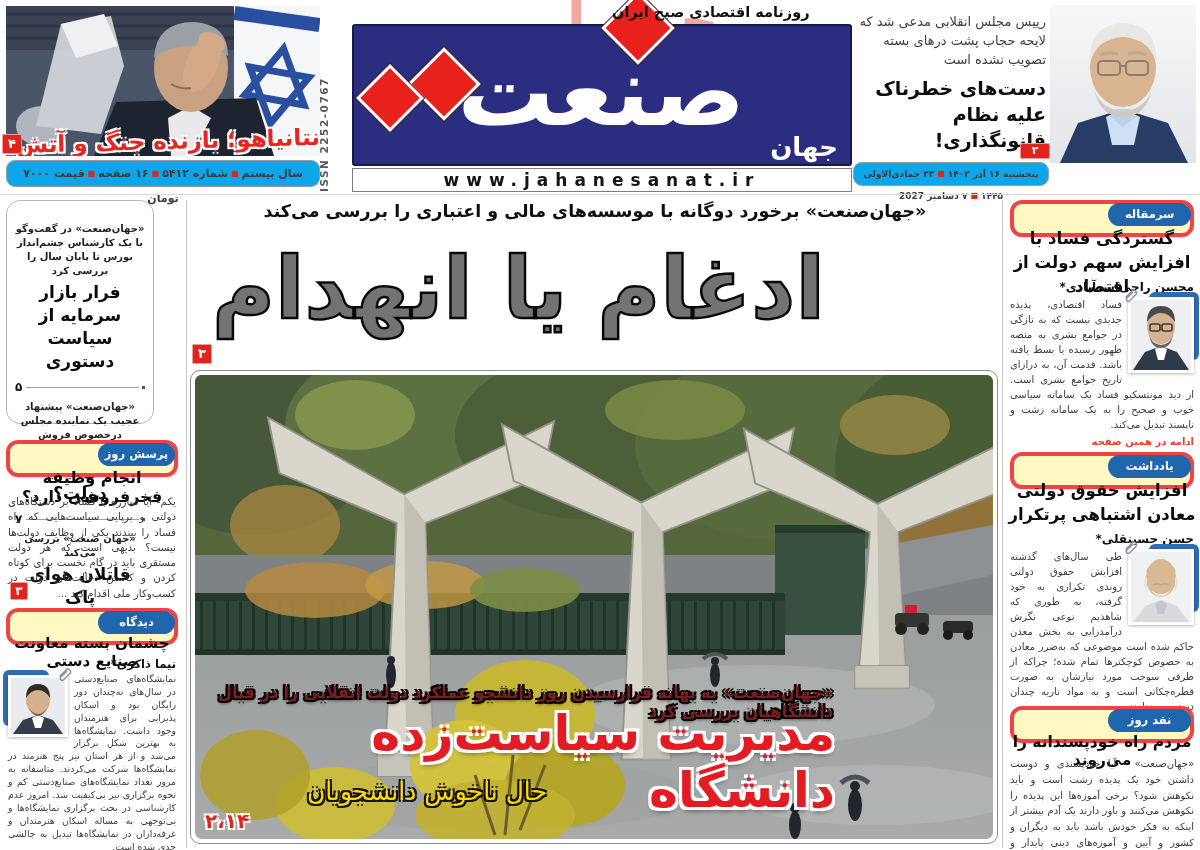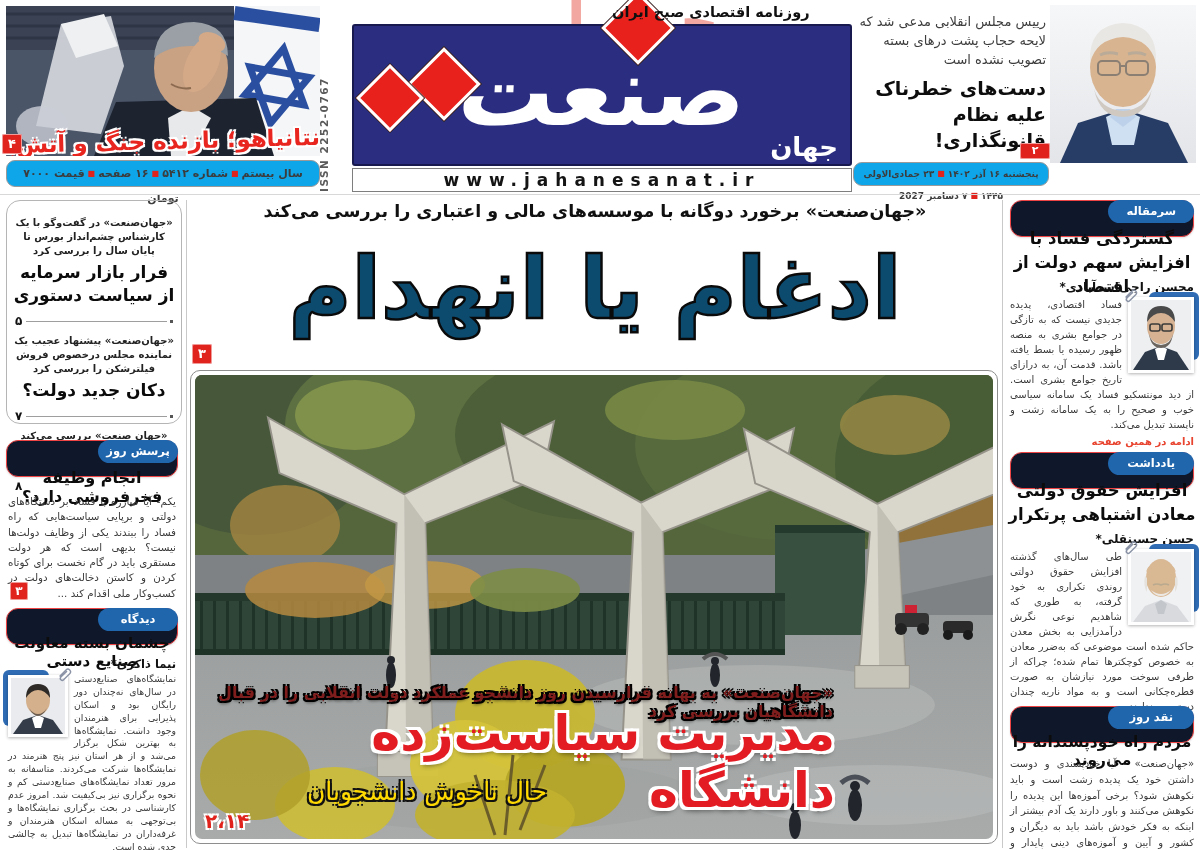--- a/index.html
+++ b/index.html
@@ -66,22 +66,22 @@
   .photo-tr { left:1050px; top:5px; width:146px; height:158px; overflow:hidden; background:#f0f1f3; }
   .hrule { left:0; top:194px; width:1200px; height:1px; background:#d8d8d8; }
 
   
   .vline { width:1px; background:#c9c9c9; top:200px; height:648px; }
   .vl-l { left:186px; } .vl-r { left:1002px; }
 
   
   .lead-kicker { left:205px; top:201px; width:780px; text-align:center; font-size:17.5px; font-weight:bold; color:#101010; }
   .lead-head {
-    left:195px; top:222px; width:800px; height:140px; text-align:center;
-    font-size:86px; font-weight:bold; color:#0c4a6e; line-height:132px;
+    left:212px; top:222px; width:800px; height:140px; text-align:left;
+    font-size:86px; font-weight:bold; color:#737373; line-height:132px;
     -webkit-text-stroke:2.5px #0a0a0a; letter-spacing:-3px;
   }
   .badge-lead { left:192px; top:344px; width:20px; height:20px; font-size:13px; line-height:20px; }
 
   
   .photo-card {
     left:190px; top:370px; width:808px; height:474px;
     border:1px solid #8e8e8e; border-radius:10px; background:#fff; padding:4px;
   }
   .photo-card .inner { position:relative; width:798px; height:464px; border-radius:7px; overflow:hidden; }
@@ -100,37 +100,37 @@
     font-size:25px; font-weight:normal; color:#ffd900;
     text-shadow:-2px -2px 0 #111, 2px -2px 0 #111, -2px 2px 0 #111, 2px 2px 0 #111;
     text-align:center;
   }
   .ph-pages {
     position:absolute; left:10px; bottom:6px; font-size:20px; font-weight:bold; color:#e1231e;
     text-shadow:-2px -2px 0 #fff, 2px -2px 0 #fff, -2px 2px 0 #fff, 2px 2px 0 #fff;
   }
 
   
-  .pill { position:absolute; height:37px; background:#0f172a; border:1px solid #ef4444; border-radius:12px; box-shadow:0 1px 2px rgba(0,0,0,.12); }
+  .pill { position:absolute; height:37px; background:#fef9c3; border:4px solid #ef4444; border-radius:12px; box-shadow:0 1px 2px rgba(0,0,0,.12); }
   .pill .tab {
     position:absolute; right:-1px; top:-1px; height:23px; width:47%;
     background:#1f66ad; border-radius:12px; color:#fff; font-size:11.5px; font-weight:bold;
     text-align:center; line-height:22px;
   }
   .sec-head { text-align:center; font-weight:bold; color:#0c0c0c; }
   .byline { font-weight:bold; font-size:12px; color:#111; }
   .bodytxt { text-align:justify; color:#3a3a3a; }
   .more-link { font-weight:bold; color:#e8432e;margin-top:34px; }
   .auth-wrap { position:relative; }
   .auth-accent { position:absolute; background:#2f6cb4; border-radius:6px; }
   .auth-photo { position:relative; background:#fff; padding:3px; box-shadow:0 1px 3px rgba(0,0,0,.3); }
   .clip { position:absolute; z-index:3; }
 
   
-  .teaser-box { left:6px; top:200px; width:176px; height:224px; border:1px solid #b5b5b5; border-radius:14px; padding:15px 6px 0 6px; }
+  .teaser-box { left:6px; top:200px; width:148px; height:224px; border:1px solid #b5b5b5; border-radius:14px; padding:21px 6px 0 6px; }
   .t-kicker { font-size:10px; font-weight:bold; color:#222; text-align:center; line-height:14px; }
   .t-head { font-size:17px; font-weight:bold; color:#0b0b0b; text-align:center; line-height:23px; margin-top:3px; letter-spacing:-0.5px; }
   .t-div { display:flex; direction:ltr; align-items:center; margin:7px 2px 6px 2px; }
   .t-num { font-size:12px; font-weight:bold; color:#111; margin-right:4px; }
   .t-line { flex:1; height:1px; background:#9e9e9e; }
   .t-dot { width:3px; height:3px; background:#555; margin-left:3px; }
 
   .q-pill { left:6px; top:440px; width:172px; }
   .q-head { left:6px; top:468px; width:172px; font-size:16px; }
   .q-body { left:8px; top:494px; width:168px; font-size:10.3px; line-height:15.3px; }

